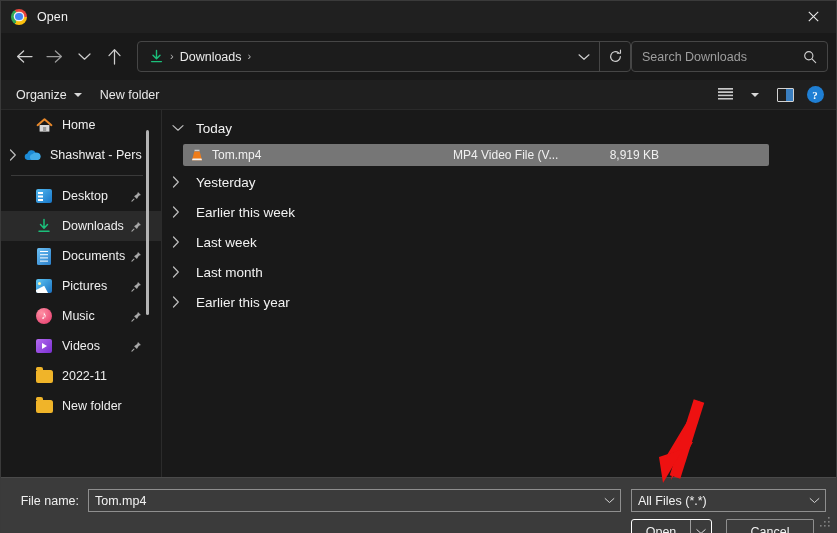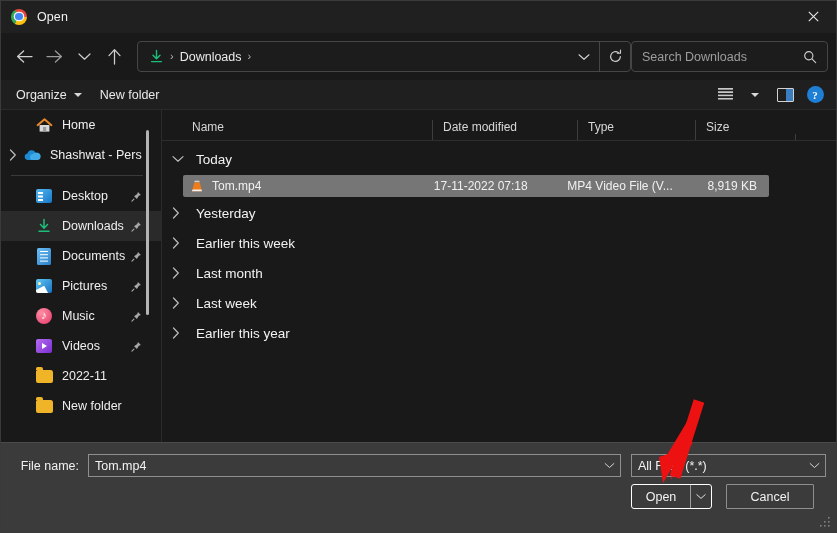--- a/index.html
+++ b/index.html
@@ -452,21 +452,21 @@
   .c-type { width: 118px; }
   .c-size { width: 100px; text-align: right; padding-right: 12px; }
 
   
   .footer {
     flex: 0 0 auto;
     background: #3b3b3b;
     border-top: 1px solid #4a4a4a;
     padding: 11px 10px 0 10px;
     box-sizing: border-box;
-    height: 90px;
+    height: 55px;
     position: relative;
   }
   .foot-row1 {
     display: flex;
     align-items: center;
   }
   .fn-label {
     font-size: 12.5px;
     color: #f0f0f0;
     width: 68px;
@@ -777,36 +777,20 @@
             <span class="ic-folder"></span>
           </span>
         <span class="side-label">New folder</span>
       </div>
 
       <div class="side-scrollbar"></div>
     </div>
 
     <div class="filepane">
 
-      <div class="col-head">
-        <div class="ch ch-name">
-          <div class="ch-inner">Name</div>
-        </div>
-        <div class="ch ch-date">
-          <span class="sort-mark">⌄</span>
-          <div class="ch-inner">Date modified</div>
-        </div>
-        <div class="ch ch-type">
-          <div class="ch-inner">Type</div>
-        </div>
-        <div class="ch ch-size">
-          <div class="ch-inner">Size</div>
-        </div>
-        <div class="ch ch-last"></div>
-      </div>
 
       <div class="list-area">
 
         <div class="group-row">
           <span class="group-chev">
             <svg width="12" height="8" viewBox="0 0 12 8">
               <path d="M1 1.6 L6 6.2 L11 1.6" stroke="#bdbdbd" stroke-width="1.2" fill="none" stroke-linecap="round" stroke-linejoin="round"></path>
             </svg>
           </span>
           <span class="group-label">Today</span>
@@ -814,21 +798,20 @@
 
         <div class="file-row selected">
           <span class="vlc-icon">
             <svg viewBox="0 0 14 14" width="14" height="14">
               <path d="M4.6 1.5 h4.8 l0.6 1.9 h-6 z" fill="#d8d8d8" stroke="#6b6b6b" stroke-width="0.4"></path>
               <path d="M4.3 3.6 L7 3.6 L9.7 3.6 L12 12.2 h-10 z" fill="#ef7c19"></path>
               <path d="M2.6 10.6 h8.8 l0.6 1.6 h-10 z" fill="#f2f2f2"></path>
             </svg>
           </span>
           <span class="cell c-name">Tom.mp4</span>
-          <span class="cell c-date">17-11-2022 07:18</span>
           <span class="cell c-type">MP4 Video File (V...</span>
           <span class="cell c-size">8,919 KB</span>
         </div>
 
         <div class="group-row">
           <span class="group-chev">
             <svg width="8" height="12" viewBox="0 0 8 12">
               <path d="M1.5 1 L6.3 6 L1.5 11" stroke="#bdbdbd" stroke-width="1.2" fill="none" stroke-linecap="round" stroke-linejoin="round"></path>
             </svg>
           </span>
@@ -843,30 +826,30 @@
           </span>
           <span class="group-label">Earlier this week</span>
         </div>
 
         <div class="group-row">
           <span class="group-chev">
             <svg width="8" height="12" viewBox="0 0 8 12">
               <path d="M1.5 1 L6.3 6 L1.5 11" stroke="#bdbdbd" stroke-width="1.2" fill="none" stroke-linecap="round" stroke-linejoin="round"></path>
             </svg>
           </span>
-          <span class="group-label">Last month</span>
+          <span class="group-label">Last week</span>
         </div>
 
         <div class="group-row">
           <span class="group-chev">
             <svg width="8" height="12" viewBox="0 0 8 12">
               <path d="M1.5 1 L6.3 6 L1.5 11" stroke="#bdbdbd" stroke-width="1.2" fill="none" stroke-linecap="round" stroke-linejoin="round"></path>
             </svg>
           </span>
-          <span class="group-label">Last week</span>
+          <span class="group-label">Last month</span>
         </div>
 
         <div class="group-row">
           <span class="group-chev">
             <svg width="8" height="12" viewBox="0 0 8 12">
               <path d="M1.5 1 L6.3 6 L1.5 11" stroke="#bdbdbd" stroke-width="1.2" fill="none" stroke-linecap="round" stroke-linejoin="round"></path>
             </svg>
           </span>
           <span class="group-label">Earlier this year</span>
         </div>

